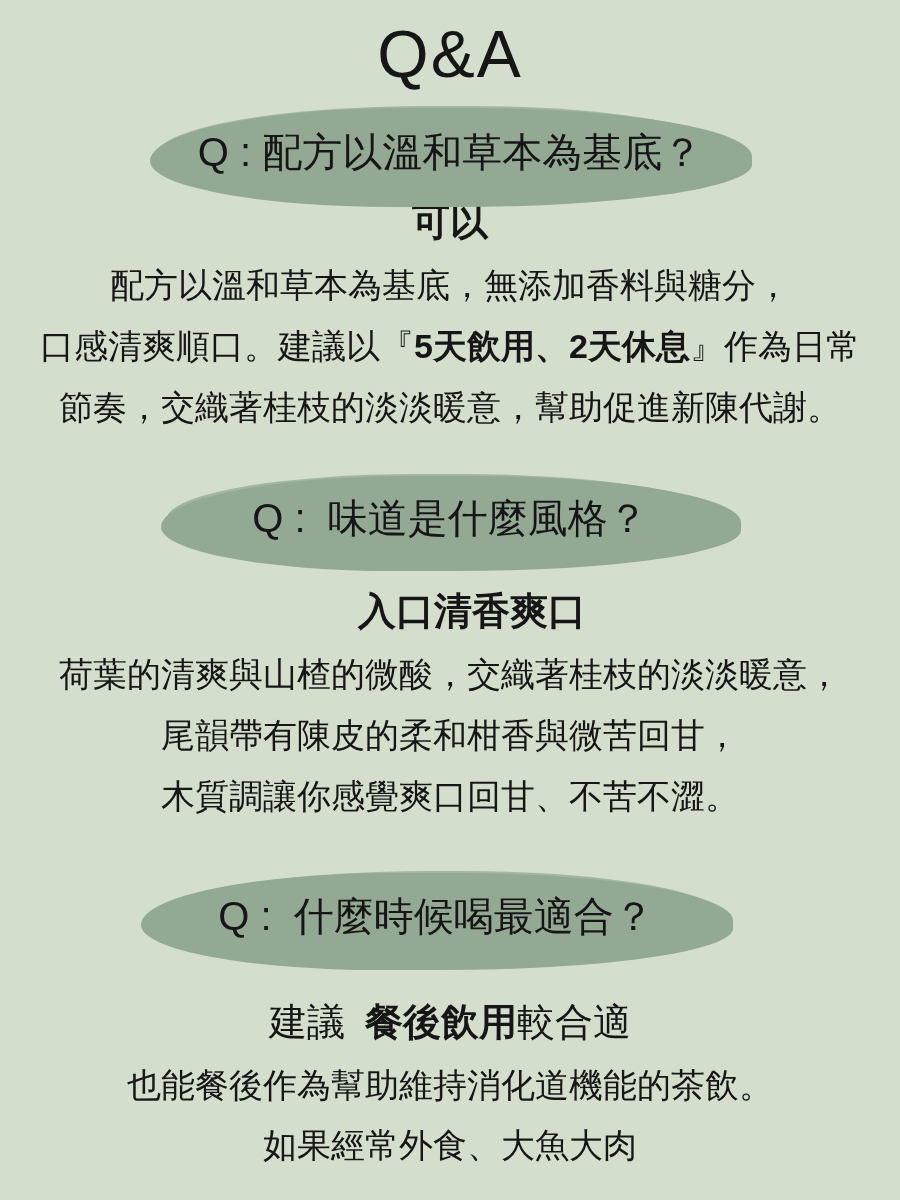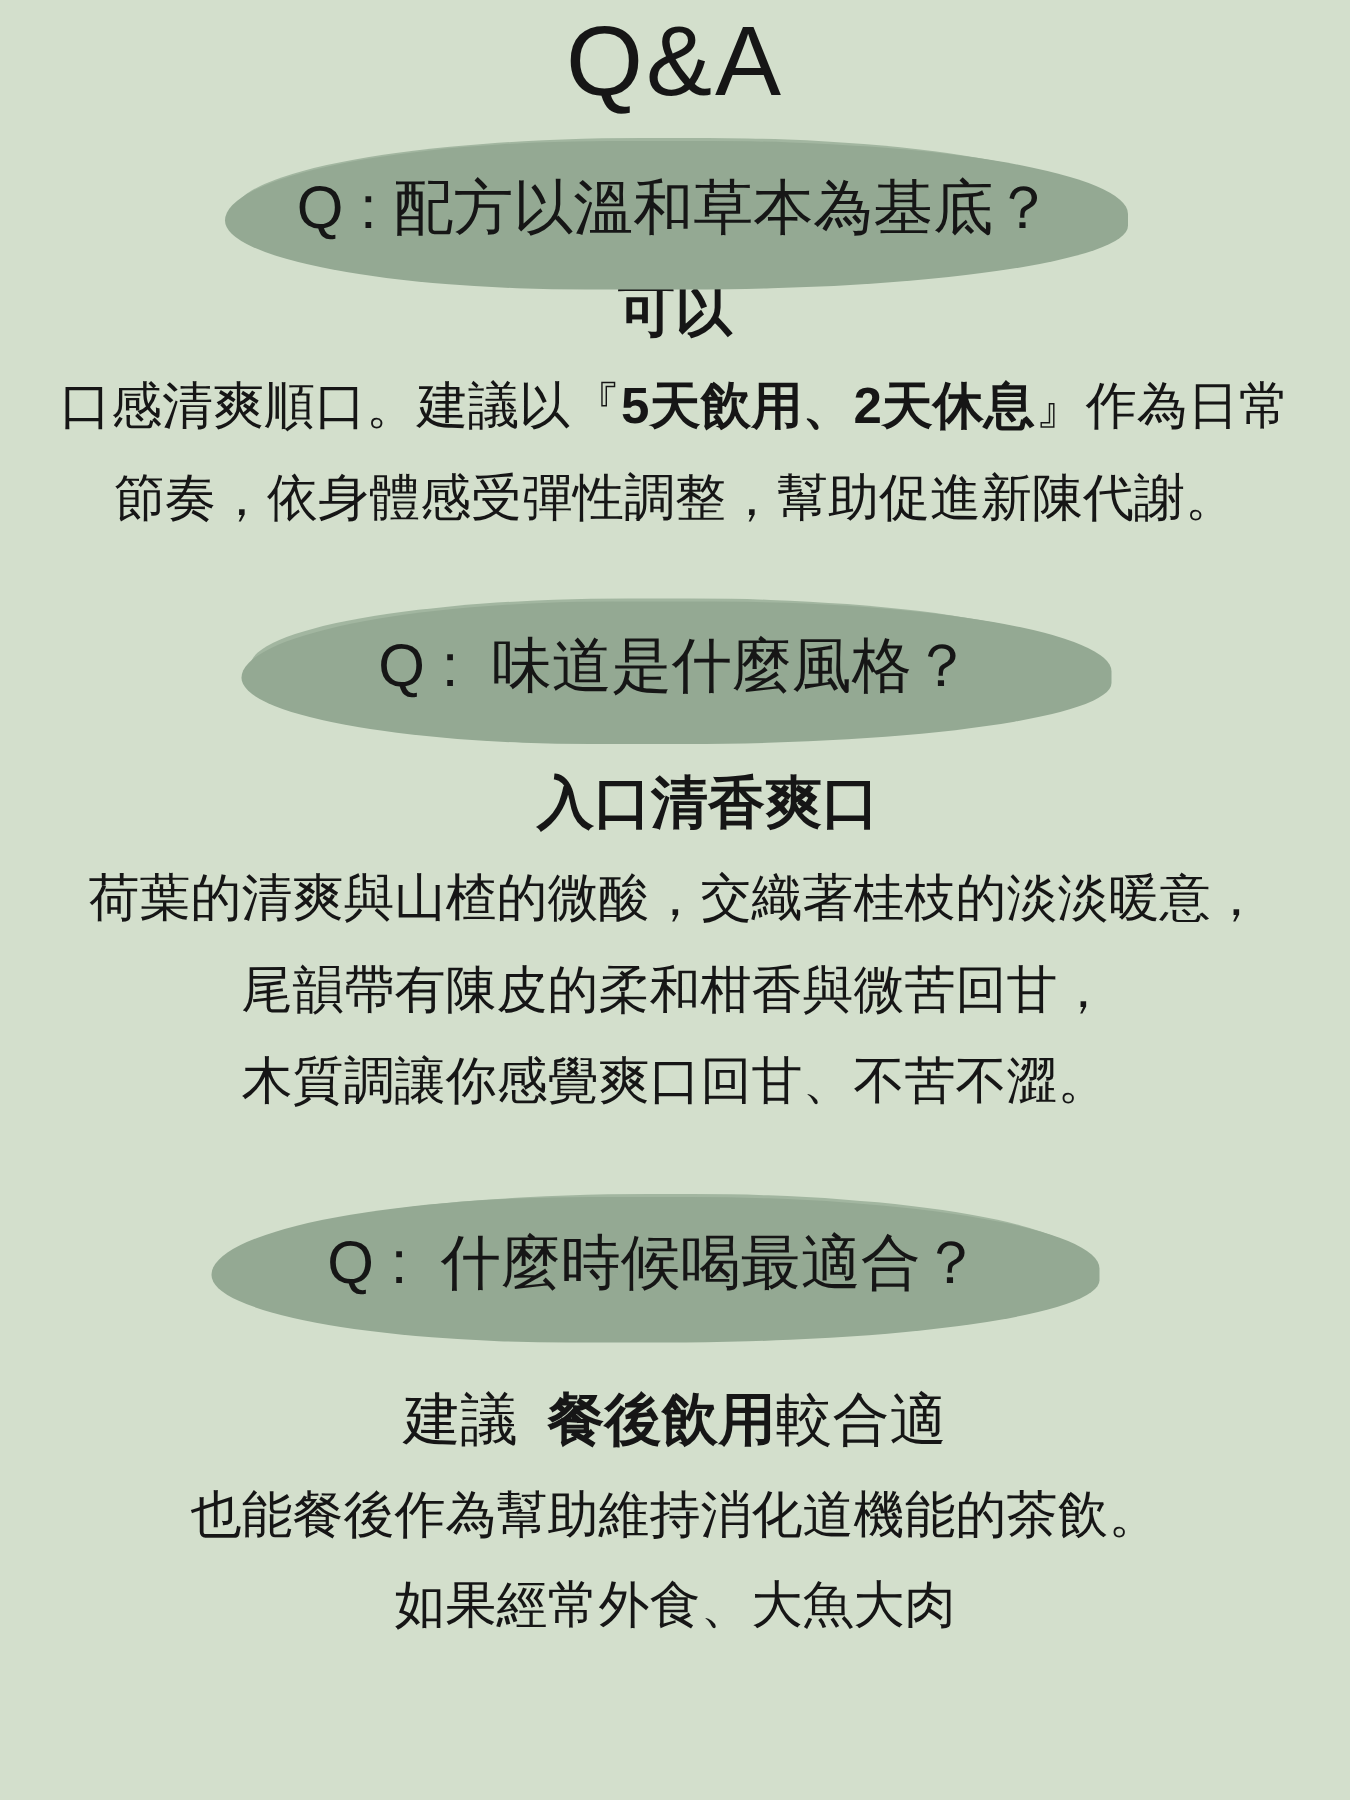--- a/index.html
+++ b/index.html
@@ -14,20 +14,21 @@
     background: var(--bg);
     font-family: "Liberation Sans", "DejaVu Sans", sans-serif;
     color: var(--text);
   }
   .page {
     position: relative;
     width: 900px;
     height: 1200px;
   }
   .page-title {
+    margin-top: 14px;
     text-align: center;
     font-size: 66px;
     font-weight: 400;
     line-height: 80px;
     letter-spacing: 2px;
   }
   .question-pill {
     position: relative;
     margin: 0 auto;
     display: flex;
@@ -93,22 +94,23 @@
 <div class="page">
 
   <h1 class="page-title">Q&amp;A</h1>
 
   <section>
     <div class="question-pill pill-1">
       <span>Q : 配方以溫和草本為基底？</span>
     </div>
     <div class="answer-heading heading-1"><span style="font-weight: 700;">可以</span></div>
     <div class="answer-body">
+      <div class="answer-line"><span>配方以溫和草本為基底，無添加香料與糖分，</span></div>
       <div class="answer-line"><span>口感清爽順口。建議以『</span><span style="font-weight: 700;">5天飲用、2天休息</span><span>』作為日常</span></div>
-      <div class="answer-line"><span>節奏，依身體感受彈性調整，幫助促進新陳代謝。</span></div>
+      <div class="answer-line"><span>節奏，交織著桂枝的淡淡暖意，幫助促進新陳代謝。</span></div>
     </div>
   </section>
 
   <section>
     <div class="question-pill pill-2">
       <span>Q :  味道是什麼風格？</span>
     </div>
     <div class="answer-heading heading-2"><span style="font-weight: 700;">入口清香爽口</span></div>
     <div class="answer-body">
       <div class="answer-line"><span>荷葉的清爽與山楂的微酸，交織著桂枝的淡淡暖意，</span></div>

